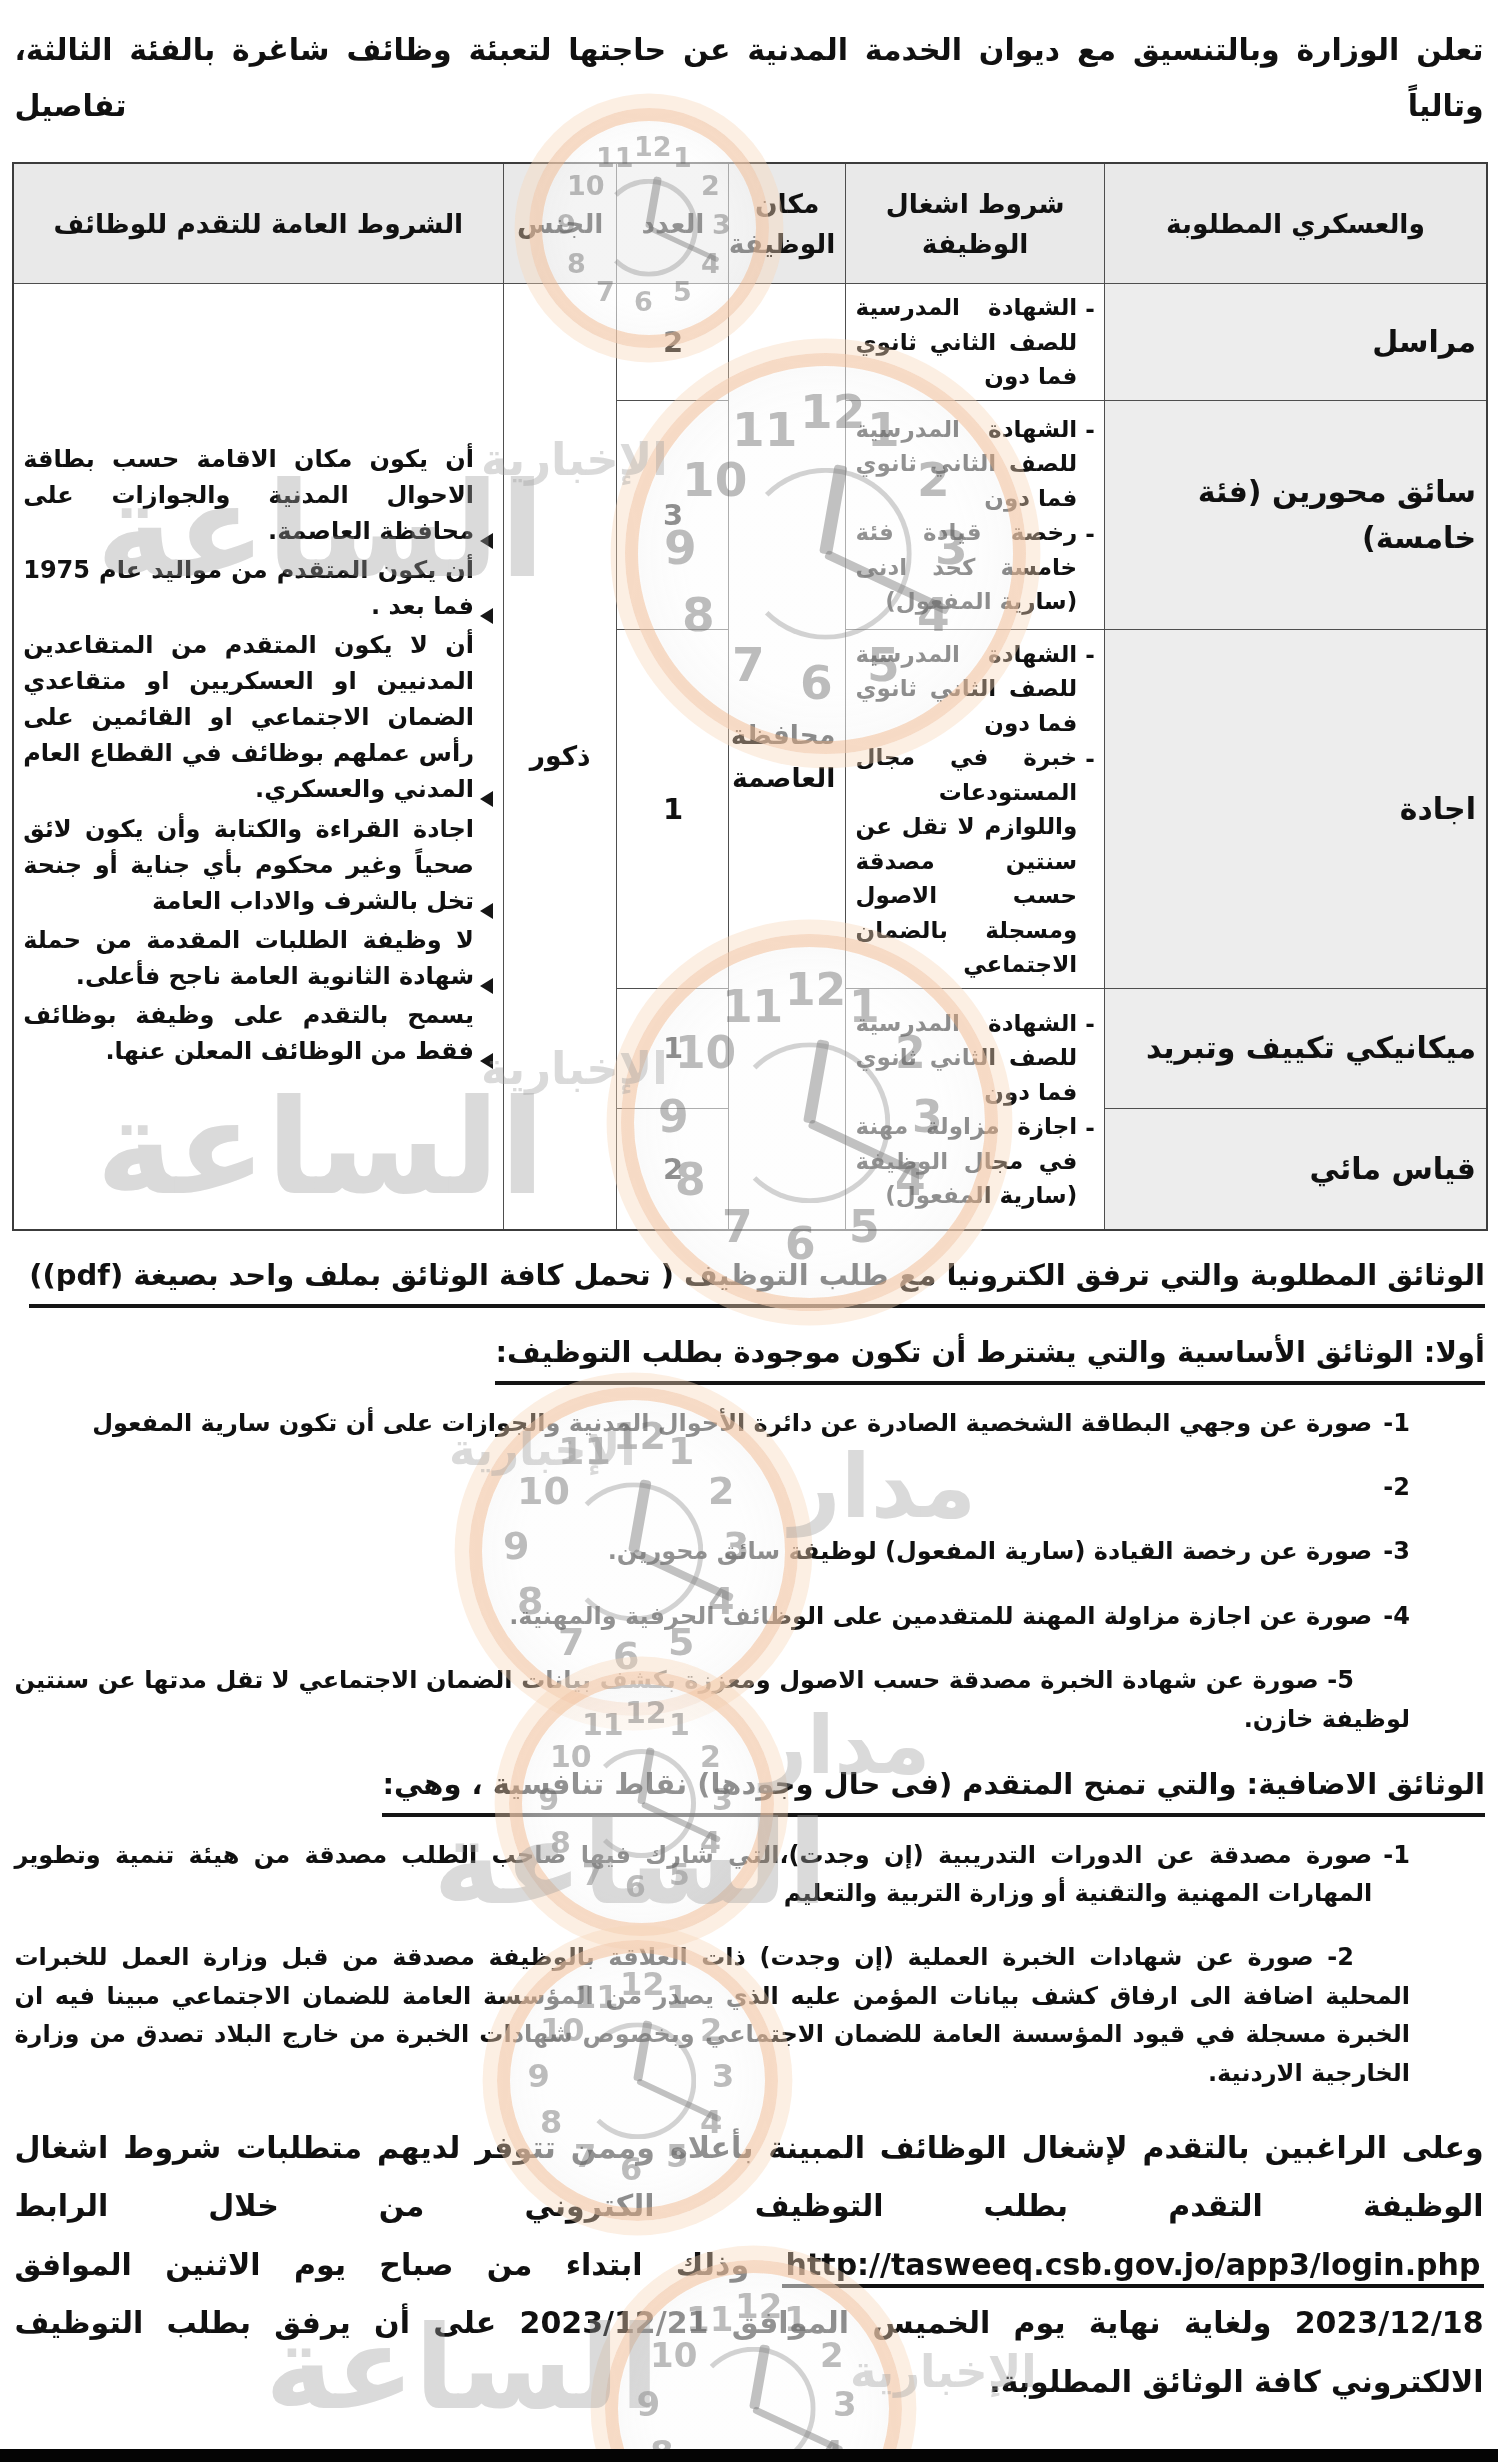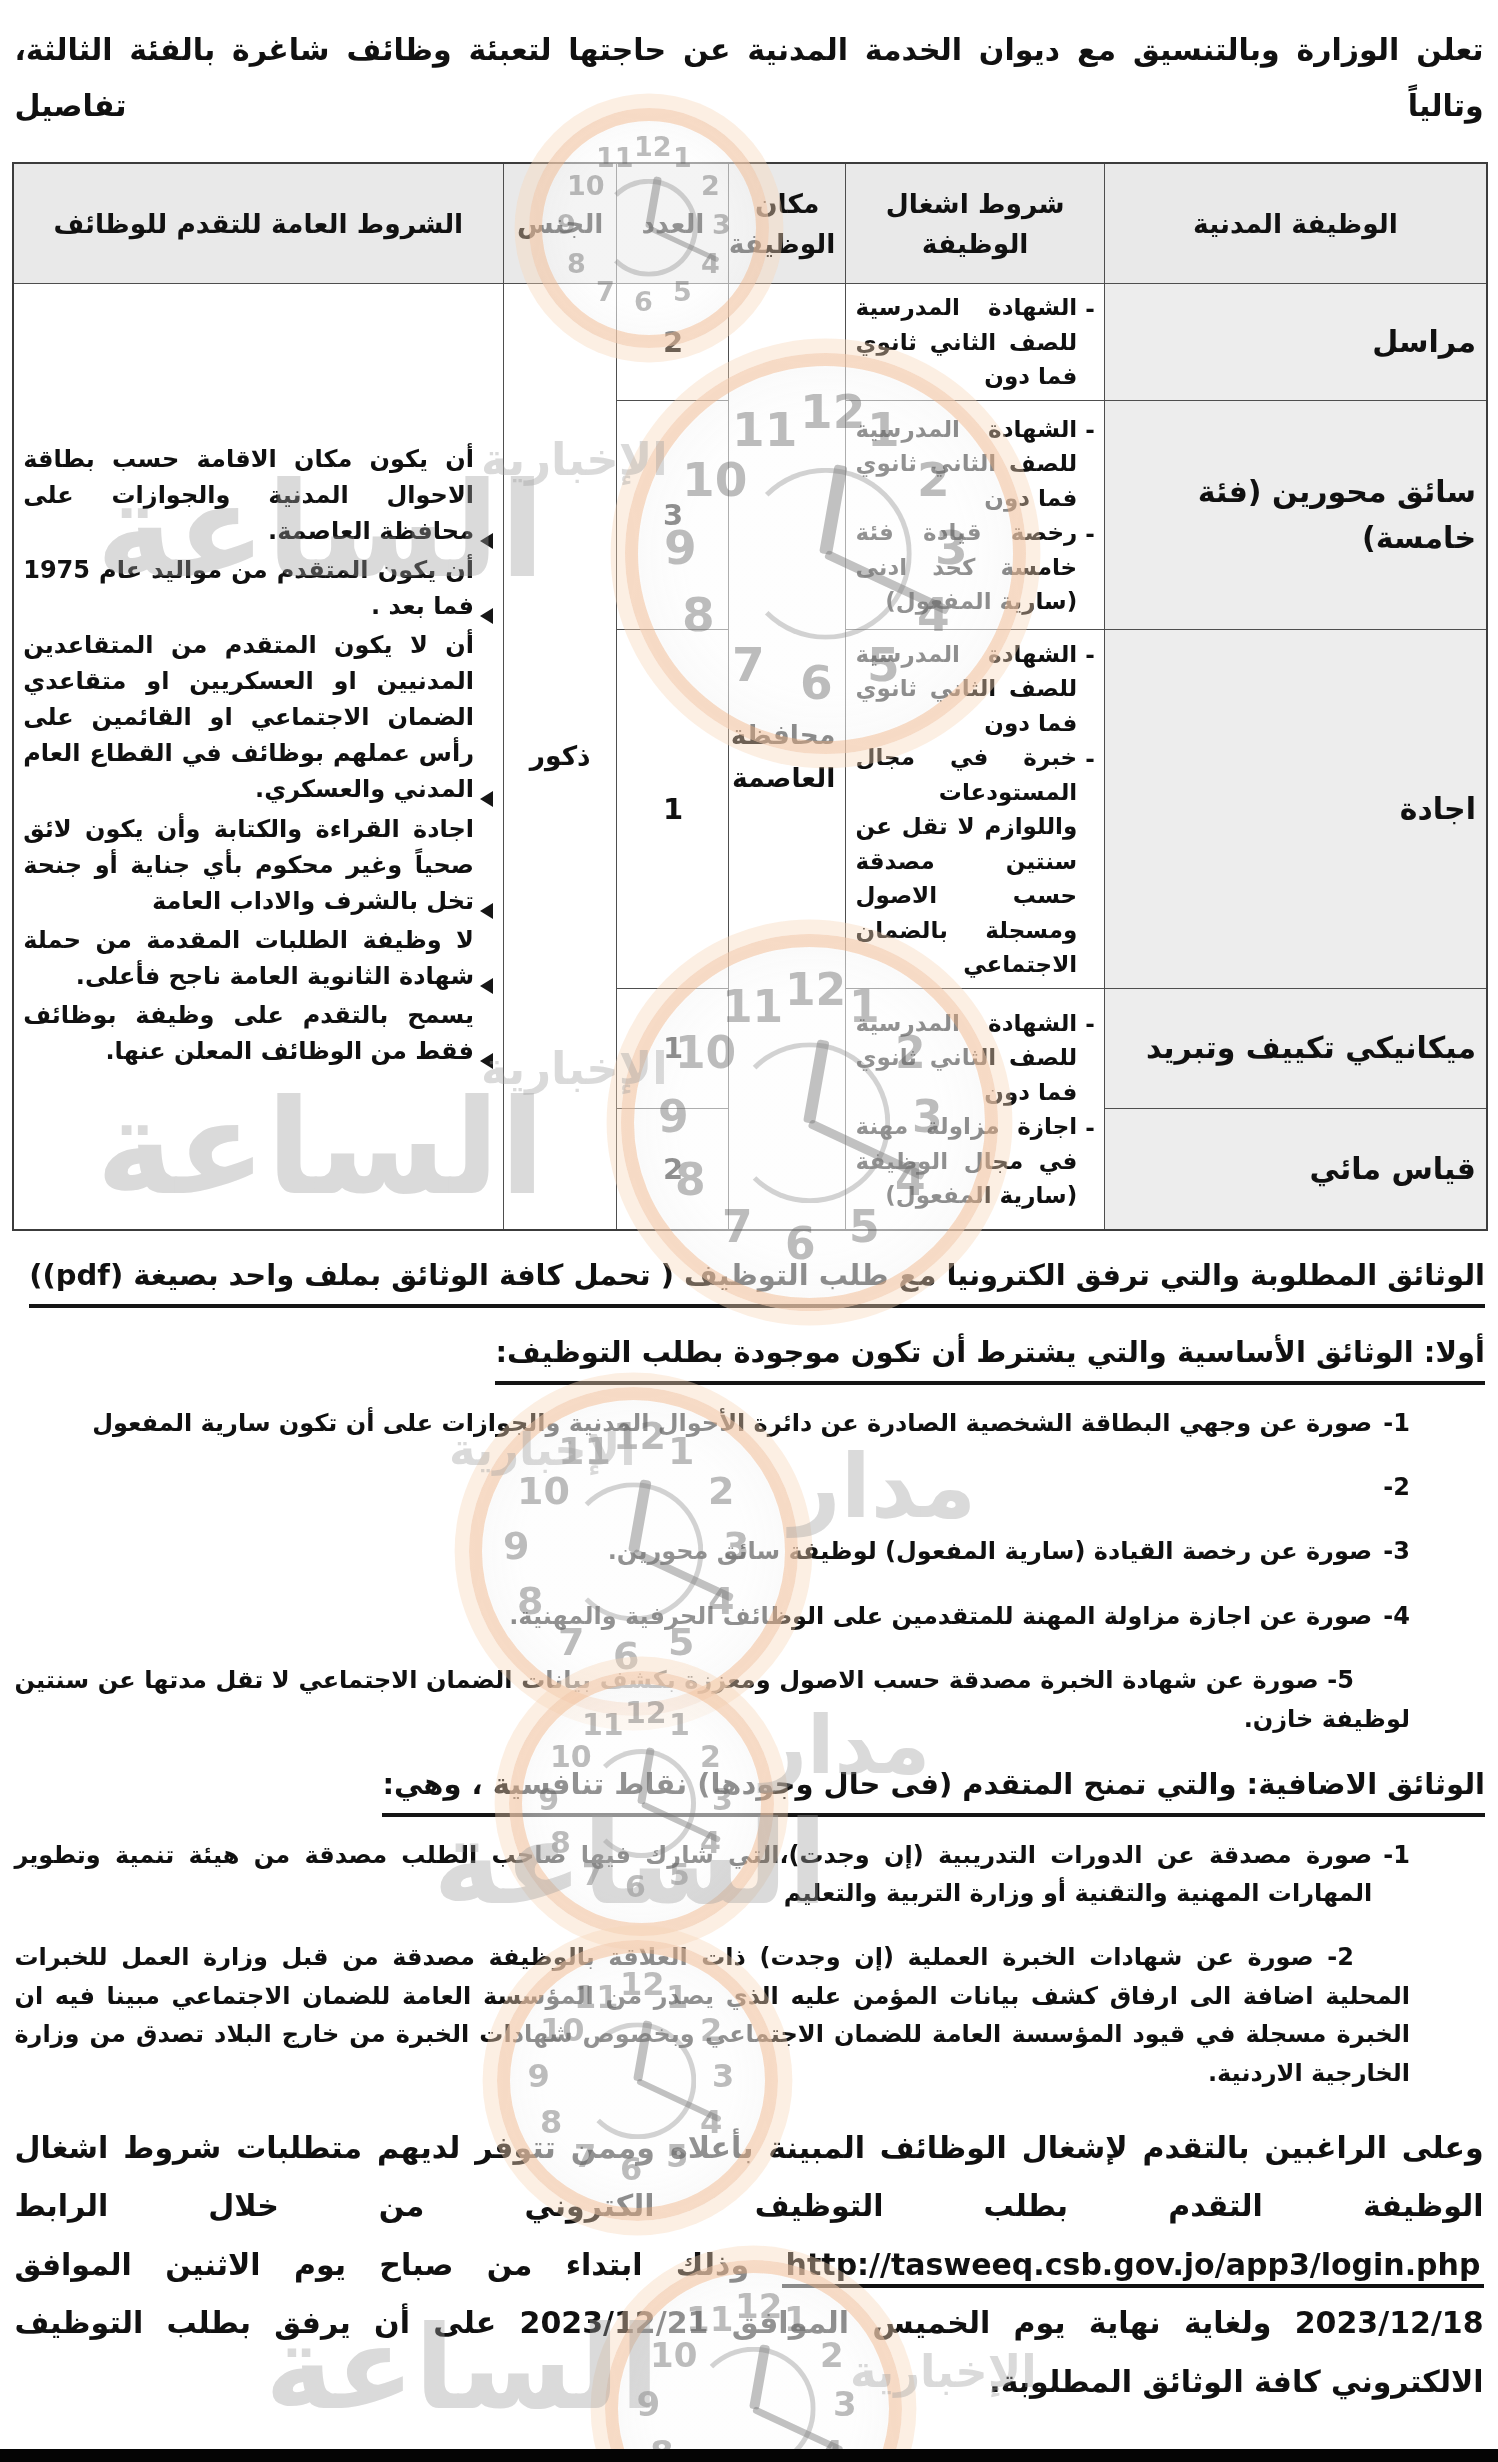--- a/index.html
+++ b/index.html
@@ -203,21 +203,21 @@
     <colgroup>
       <col class="c-job">
         <col class="c-cond">
         <col class="c-loc">
         <col class="c-num">
         <col class="c-gen">
         <col class="c-grl">
     </colgroup>
     <thead>
       <tr>
-        <th>الوظيفة المدنية</th>
+        <th>والعسكري المطلوبة</th>
         <th>شروط اشغال الوظيفة</th>
         <th>مكان الوظيفة</th>
         <th>العدد</th>
         <th>الجنس</th>
         <th>الشروط العامة للتقدم للوظائف</th>
       </tr>
     </thead>
     <tbody>
       <tr style="height:90px;">
         <td class="job">مراسل</td>

